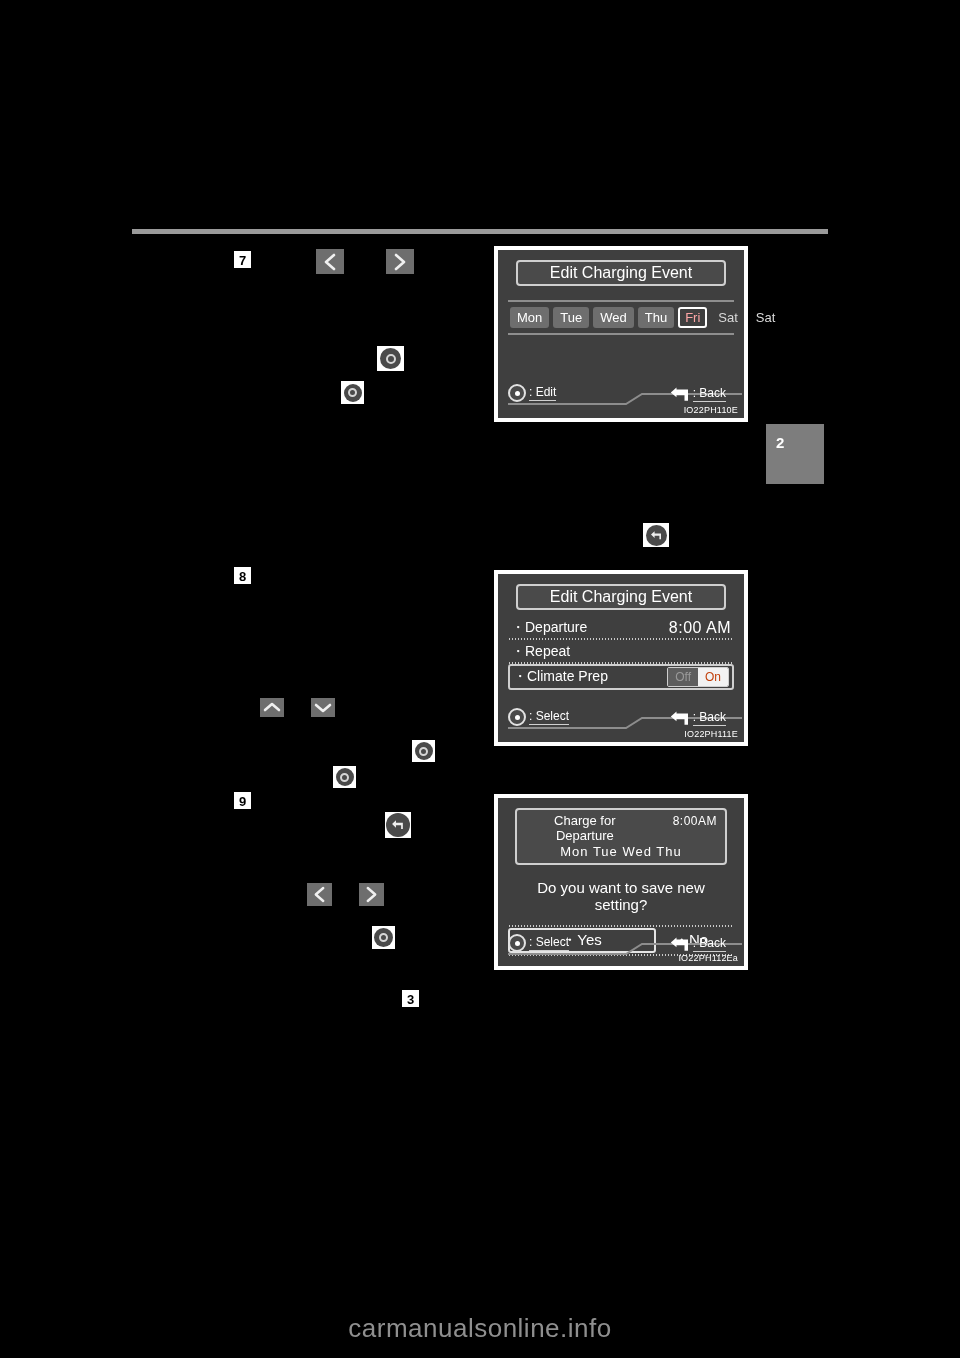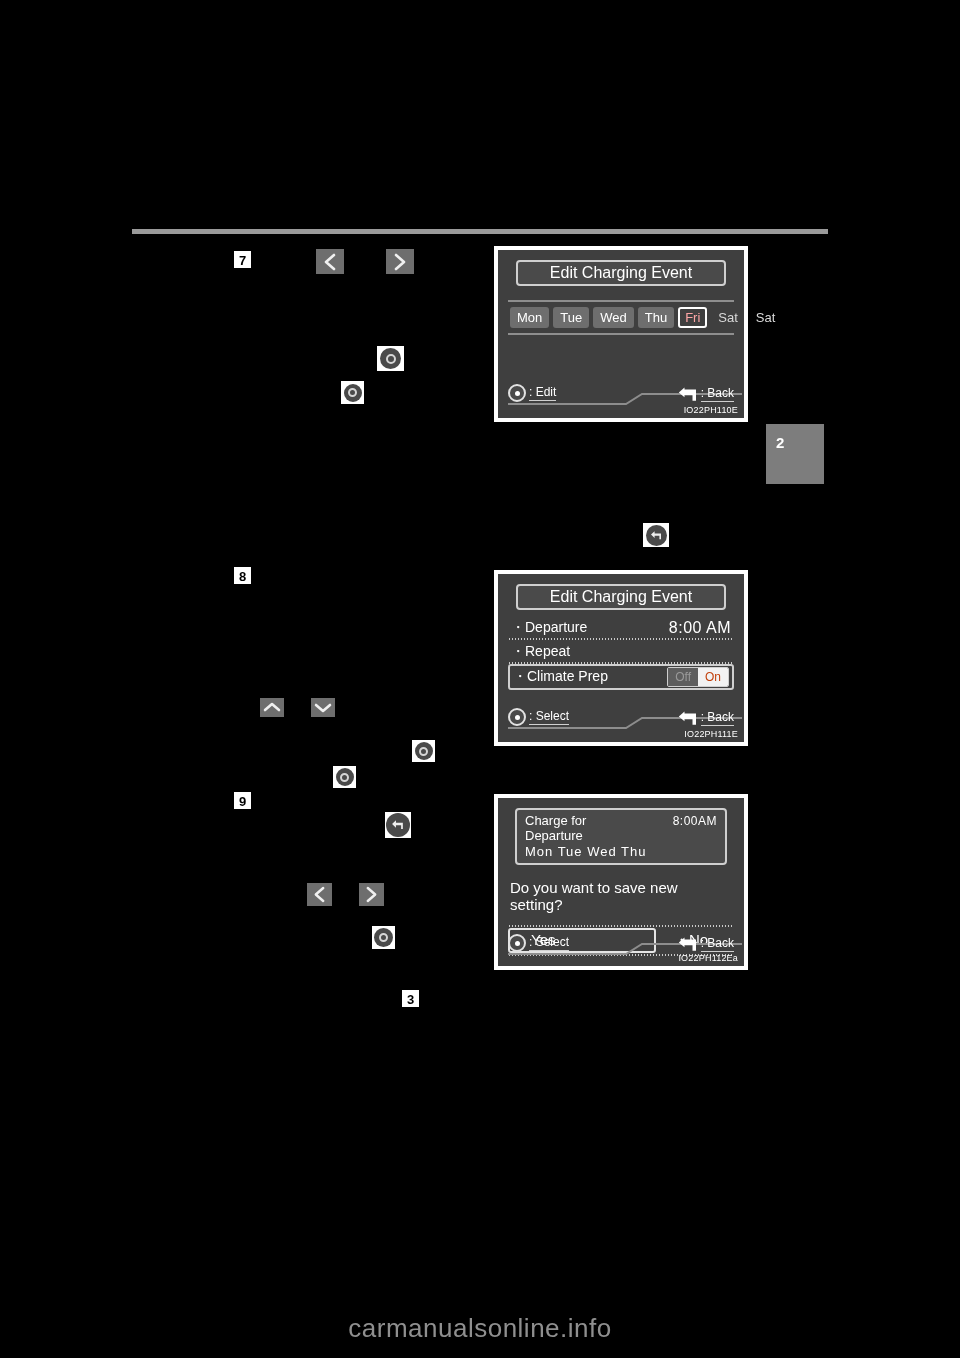--- a/index.html
+++ b/index.html
@@ -35,42 +35,42 @@
               align-items:center;justify-content:center;}
   .knob .circ .dot{border-radius:50%;border:2px solid #d6d6d6;background:#4a4a4a;}
 
   
   .backchip{position:absolute;background:#fff;display:flex;align-items:center;
             justify-content:center;}
   .backchip .circ{width:24px;height:24px;border-radius:50%;background:#4a4a4a;
                   display:flex;align-items:center;justify-content:center;}
 
   
-  .figure{position:absolute;background:#ffffff;padding:4px;box-sizing:border-box;}
+  .figure{position:absolute;background:#ffffff;padding:4px;box-sizing:border-box;text-align:center;}
   .screen{background:#3f3f3f;width:100%;height:100%;position:relative;
           box-sizing:border-box;padding:8px 10px 0 10px;}
   .scr-code{position:absolute;right:6px;bottom:3px;color:#ffffff;font-size:9px;
             letter-spacing:.2px;}
 
   .scr-title{margin:2px auto 0 auto;width:calc(100% - 16px);height:26px;
              border:2px solid #cfcfcf;border-radius:4px;color:#fff;
              font-size:16px;display:flex;align-items:center;
              justify-content:center;background:#4a4a4a;box-sizing:border-box;}
 
   
   .day-wrap{margin-top:14px;border-top:2px solid #8e8e8e;
             border-bottom:2px solid #8e8e8e;padding:5px 0;}
   .day-row{display:flex;align-items:center;gap:4px;padding:0 2px;}
   .day{font-size:13px;color:#d9d9d9;padding:1px 5px;border:2px solid transparent;
        border-radius:3px;box-sizing:border-box;line-height:15px;}
   .day.sel{background:#6e6e6e;color:#ffffff;}
   .day.cursor{border-color:#ffffff;color:#fca5a5;background:transparent;}
 
   
-  .hintbar{position:absolute;left:10px;right:10px;bottom:16px;height:22px;}
+  .hintbar{position:absolute;left:10px;right:18px;bottom:16px;height:22px;}
   .hintbar .hb-left,.hintbar .hb-right{position:absolute;bottom:0;display:flex;
       align-items:center;gap:3px;color:#ffffff;font-size:12px;}
   .hintbar .hb-left{left:0;}
   .hintbar .hb-right{right:0;}
   .hintbar .uline{border-bottom:1px solid #cfcfcf;padding-bottom:1px;}
   .hb-knob{width:14px;height:14px;border-radius:50%;border:2px solid #e2e2e2;
            background:#4a4a4a;display:flex;align-items:center;justify-content:center;}
   .hb-knob i{width:5px;height:5px;border-radius:50%;background:#ffffff;display:block;}
   .hb-curve{position:absolute;left:0;right:0;bottom:-3px;height:12px;}
 

